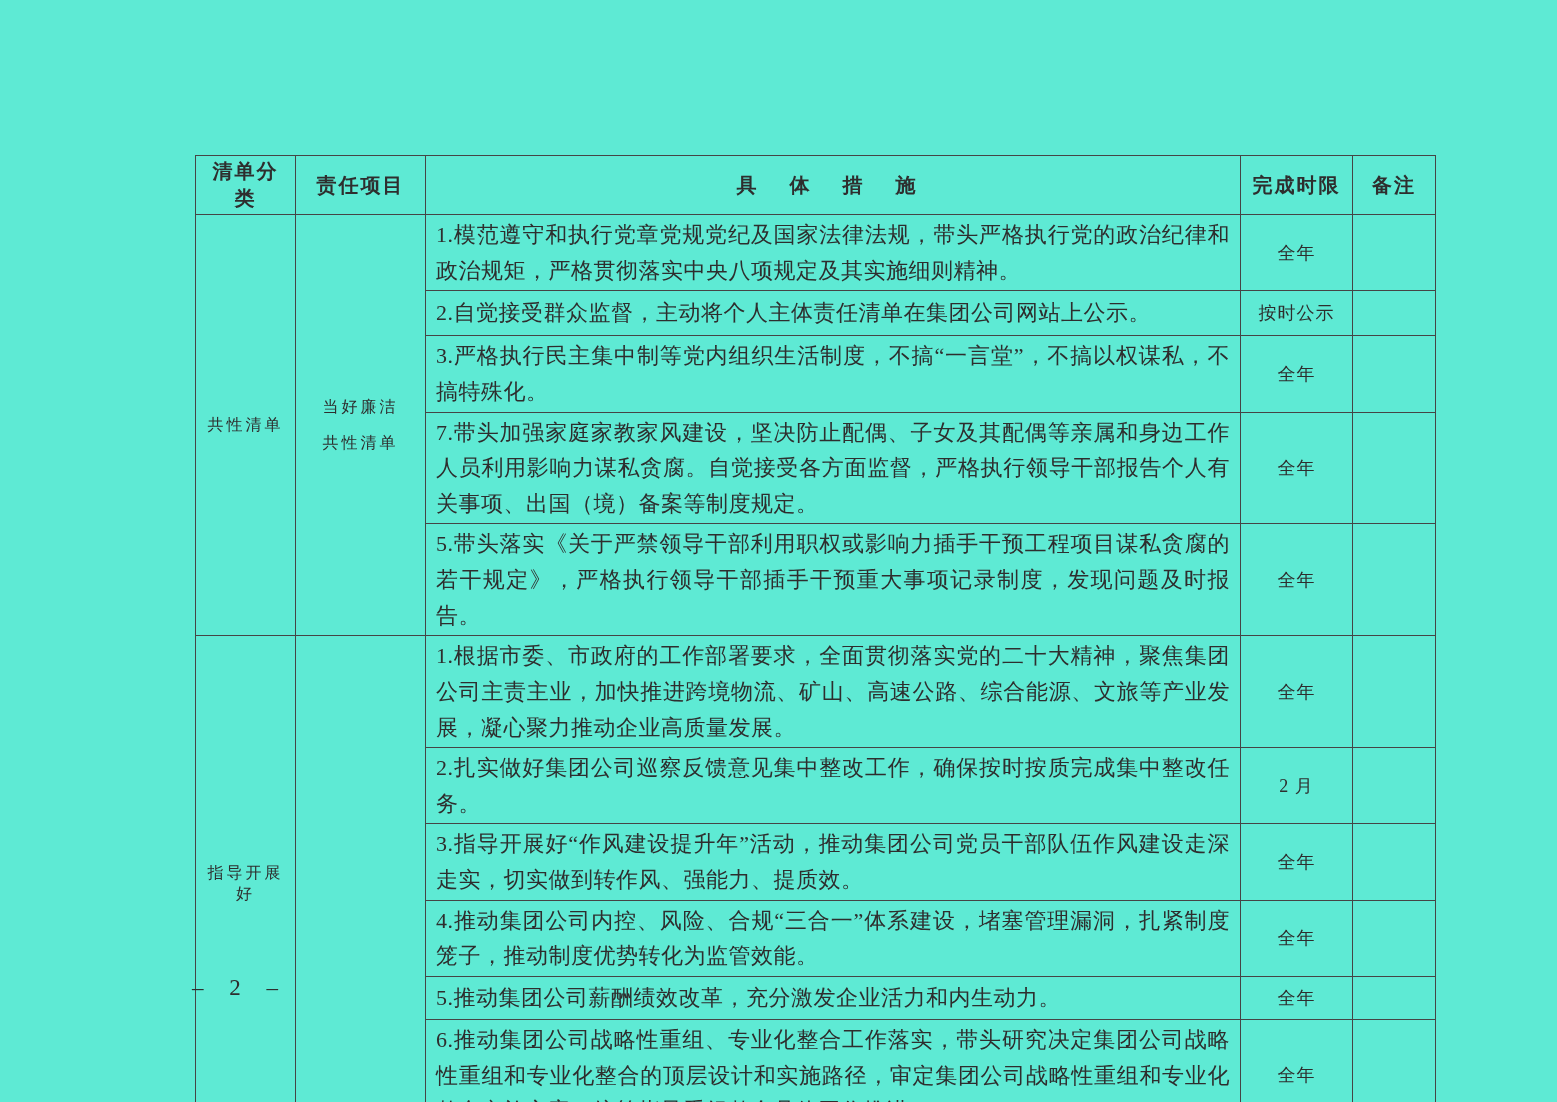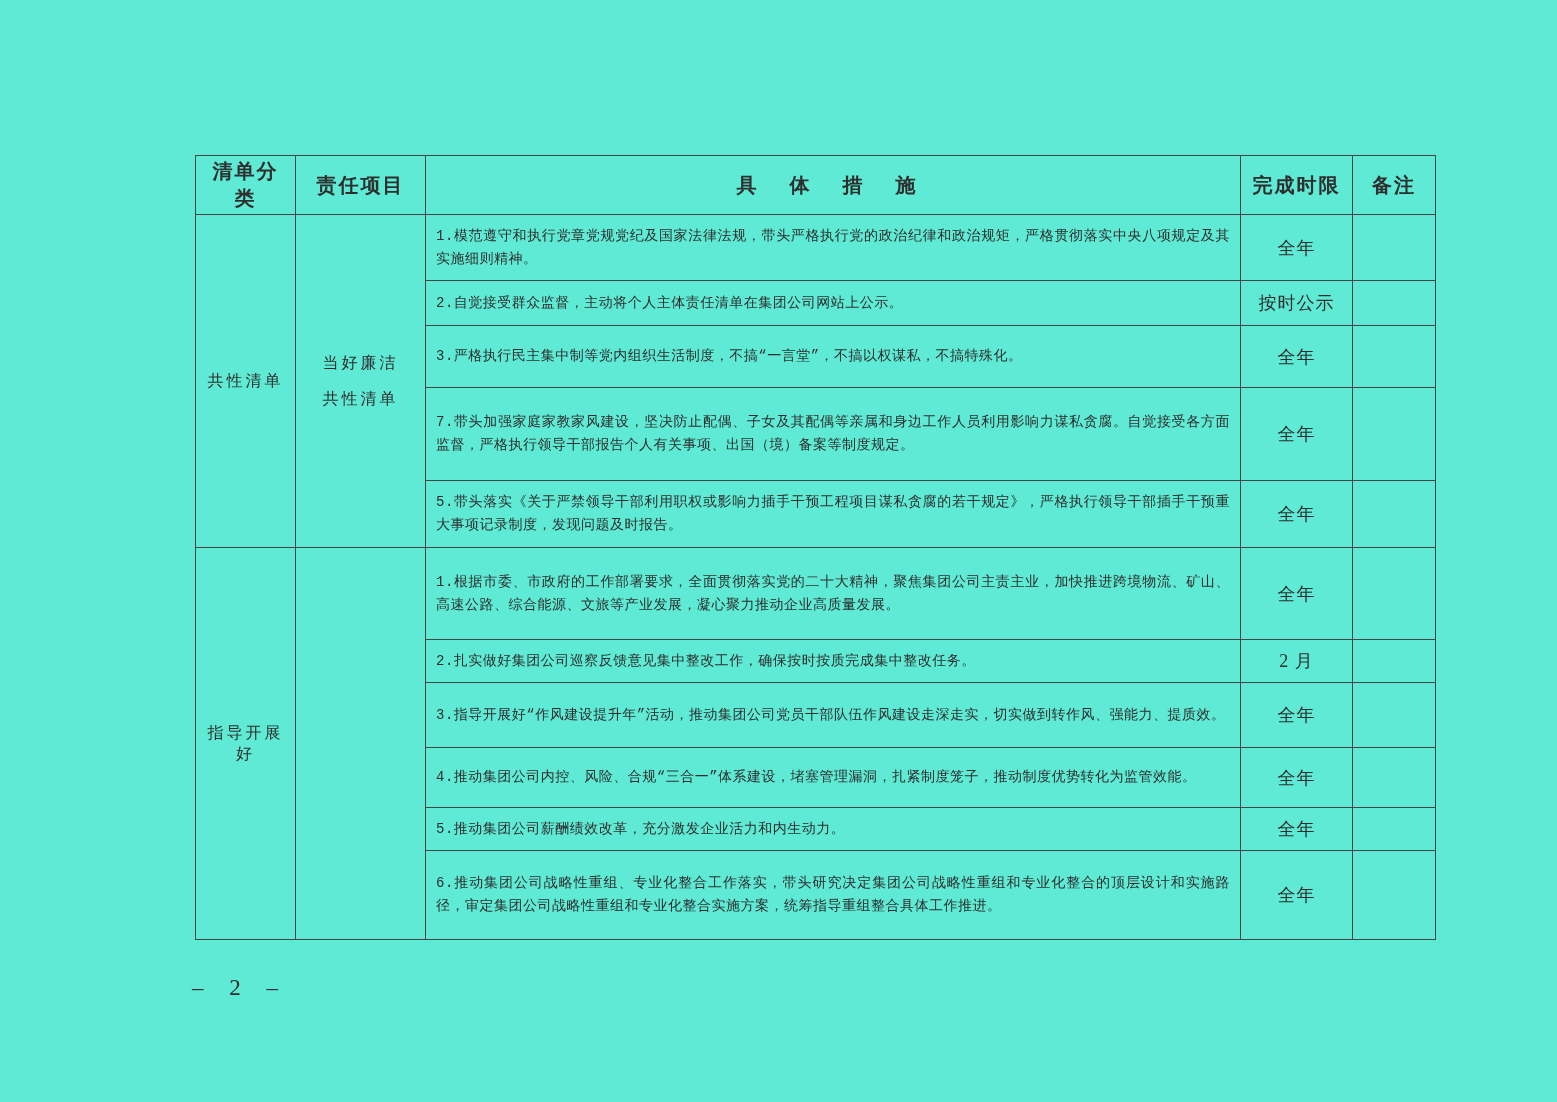--- a/index.html
+++ b/index.html
@@ -43,26 +43,25 @@
     text-align: center;
     vertical-align: middle;
     font-size: 16px;
     letter-spacing: 3px;
   }
   td.proj .pl {
     display: block;
     line-height: 2.25;
   }
   td.measure {
-    font-size: 14px;
+    font-size: 22px;
     line-height: 1.62;
     text-align: justify;
     vertical-align: middle;
     letter-spacing: 0.5px;
-    font-family: Liberation Mono, monospace;
   }
   td.deadline {
     font-size: 18px;
     text-align: center;
     vertical-align: middle;
     letter-spacing: 1px;
   }
   td.note {
     vertical-align: middle;
   }

